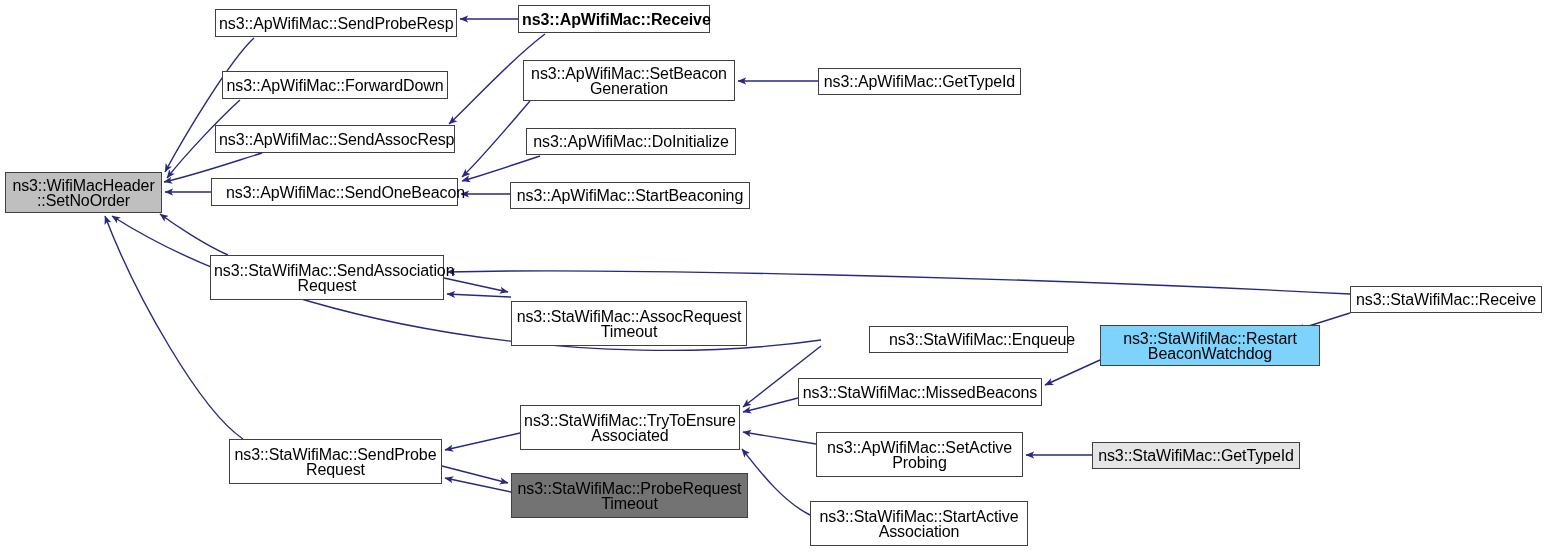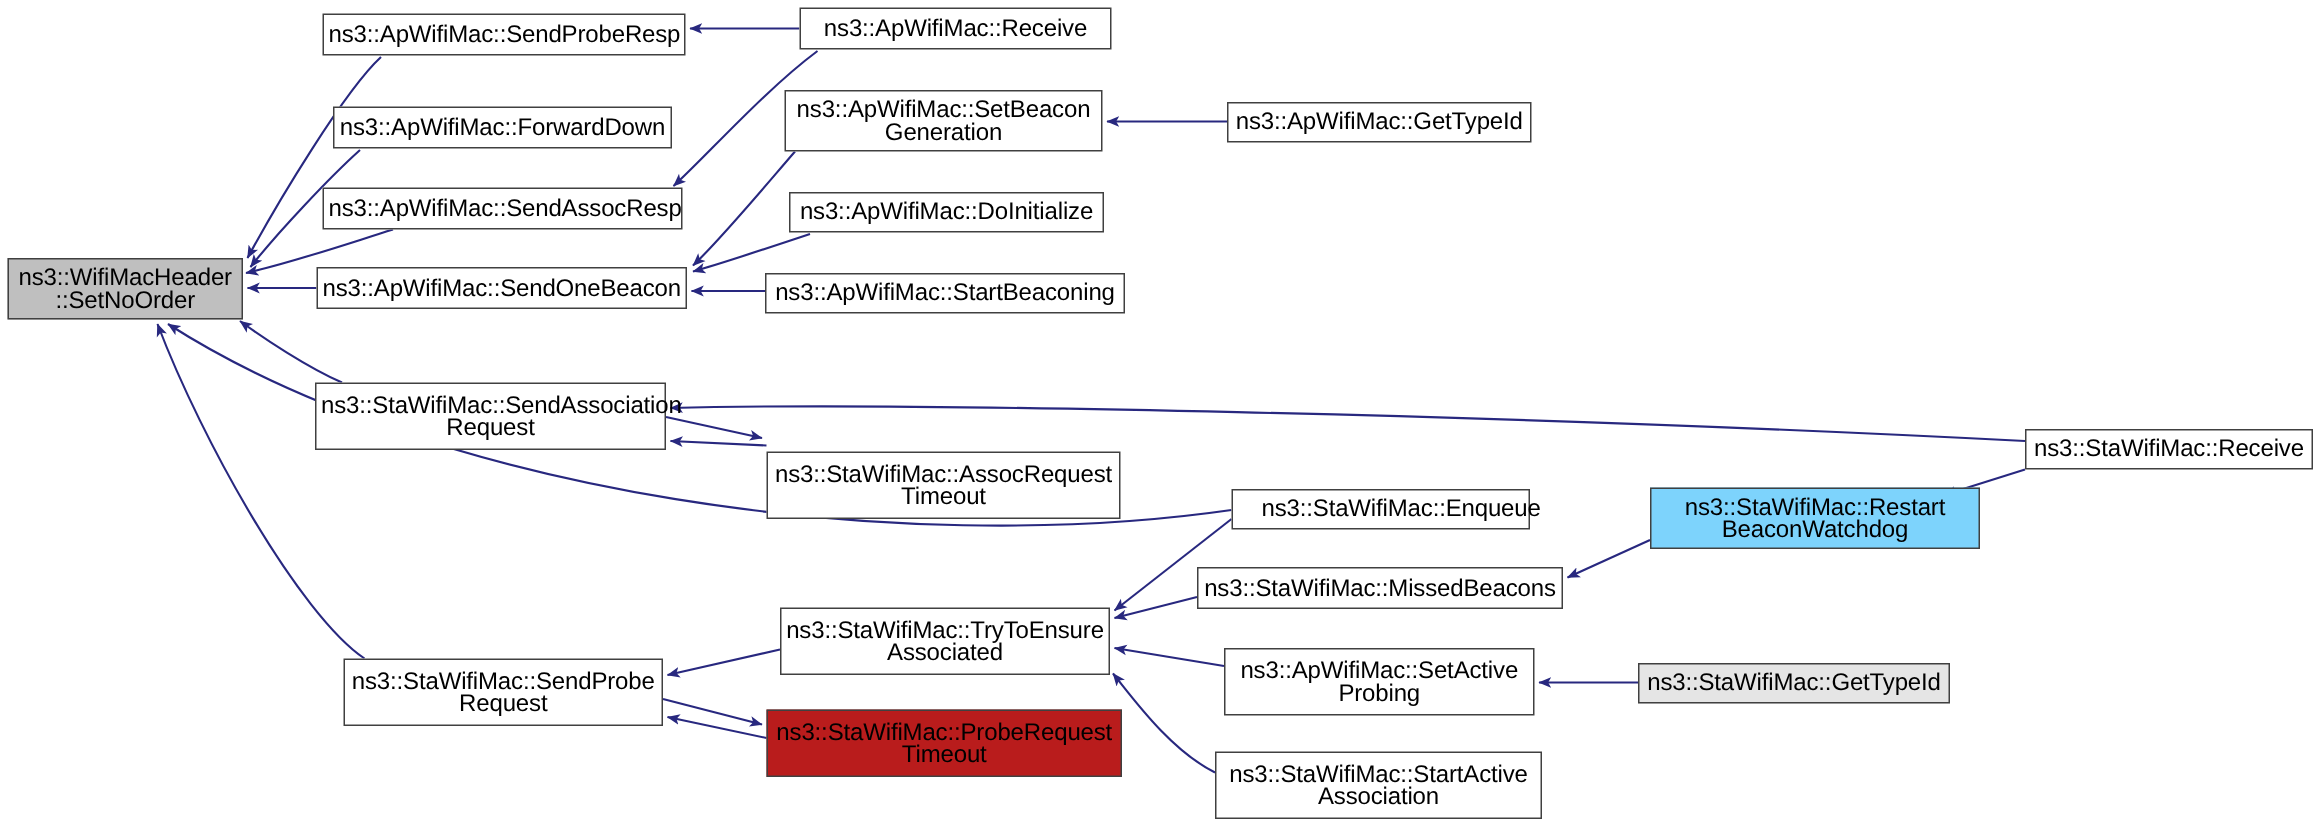--- a/index.html
+++ b/index.html
@@ -91,44 +91,44 @@
         <path d="M 520,433 L 445,450" fill="none" stroke="#28287f" stroke-width="1.4" marker-end="url(#arrowhead)"></path>
         <path d="M 511,492 L 445,478" fill="none" stroke="#28287f" stroke-width="1.4" marker-end="url(#arrowhead)"></path>
         <path d="M 442,466 L 508,483" fill="none" stroke="#28287f" stroke-width="1.4" marker-end="url(#arrowhead)"></path>
       </g>
   </svg>
 
   <div id="nodes-group">
       <div class="node root" style="left: 5px; top: 172px; width: 157px; height: 41px; background: rgb(191, 191, 191); border-color: rgb(64, 64, 64);"><span class="node-label">ns3::WifiMacHeader
 ::SetNoOrder</span></div>
       <div class="node" style="left: 215px; top: 9px; width: 242px; height: 28px; background: rgb(255, 255, 255); border-color: rgb(64, 64, 64);"><span class="node-label">ns3::ApWifiMac::SendProbeResp</span></div>
-      <div class="node" style="left: 533px; top: 5px; width: 208px; height: 28px; background: rgb(255, 255, 255); border-color: rgb(64, 64, 64);"><span class="node-label">ns3::ApWifiMac::Receive</span></div>
+      <div class="node" style="left: 518px; top: 5px; width: 192px; height: 28px; background: rgb(255, 255, 255); border-color: rgb(64, 64, 64); font-weight: bold;"><span class="node-label">ns3::ApWifiMac::Receive</span></div>
       <div class="node" style="left: 523px; top: 60px; width: 212px; height: 41px; background: rgb(255, 255, 255); border-color: rgb(64, 64, 64);"><span class="node-label">ns3::ApWifiMac::SetBeacon
 Generation</span></div>
       <div class="node" style="left: 818px; top: 68px; width: 203px; height: 27px; background: rgb(255, 255, 255); border-color: rgb(64, 64, 64);"><span class="node-label">ns3::ApWifiMac::GetTypeId</span></div>
       <div class="node" style="left: 222px; top: 71px; width: 226px; height: 28px; background: rgb(255, 255, 255); border-color: rgb(64, 64, 64);"><span class="node-label">ns3::ApWifiMac::ForwardDown</span></div>
       <div class="node" style="left: 215px; top: 125px; width: 240px; height: 28px; background: rgb(255, 255, 255); border-color: rgb(64, 64, 64);"><span class="node-label">ns3::ApWifiMac::SendAssocResp</span></div>
       <div class="node" style="left: 526px; top: 128px; width: 210px; height: 27px; background: rgb(255, 255, 255); border-color: rgb(64, 64, 64);"><span class="node-label">ns3::ApWifiMac::DoInitialize</span></div>
-      <div class="node" style="left: 211px; top: 178px; width: 247px; height: 28px; background: rgb(255, 255, 255); border-color: rgb(64, 64, 64);"><span class="node-label">ns3::ApWifiMac::SendOneBeacon</span></div>
+      <div class="node" style="left: 211px; top: 178px; width: 247px; height: 28px; background: rgb(255, 255, 255); border-color: rgb(64, 64, 64); padding-left: 11px;"><span class="node-label">ns3::ApWifiMac::SendOneBeacon</span></div>
       <div class="node" style="left: 510px; top: 182px; width: 240px; height: 27px; background: rgb(255, 255, 255); border-color: rgb(64, 64, 64);"><span class="node-label">ns3::ApWifiMac::StartBeaconing</span></div>
       <div class="node" style="left: 210px; top: 255px; width: 234px; height: 45px; background: rgb(255, 255, 255); border-color: rgb(64, 64, 64);"><span class="node-label">ns3::StaWifiMac::SendAssociation
 Request</span></div>
       <div class="node" style="left: 511px; top: 285px; width: 236px; height: 45px; background: rgb(255, 255, 255); border-color: rgb(64, 64, 64); margin-top: 16px;"><span class="node-label">ns3::StaWifiMac::AssocRequest
 Timeout</span></div>
       <div class="node" style="left: 1350px; top: 286px; width: 192px; height: 27px; background: rgb(255, 255, 255); border-color: rgb(64, 64, 64); justify-content: center;"><span class="node-label">ns3::StaWifiMac::Receive</span></div>
-      <div class="node" style="left: 821px; top: 326px; width: 199px; height: 27px; background: rgb(255, 255, 255); border-color: rgb(64, 64, 64); padding-left: 16px;"><span class="node-label">ns3::StaWifiMac::Enqueue</span></div>
+      <div class="node" style="left: 869px; top: 326px; width: 199px; height: 27px; background: rgb(255, 255, 255); border-color: rgb(64, 64, 64); padding-left: 16px;"><span class="node-label">ns3::StaWifiMac::Enqueue</span></div>
       <div class="node" style="left: 1100px; top: 325px; width: 220px; height: 41px; background: #7dd3fc; border-color: rgb(64, 64, 64);"><span class="node-label">ns3::StaWifiMac::Restart
 BeaconWatchdog</span></div>
       <div class="node" style="left: 798px; top: 378px; width: 244px; height: 28px; background: rgb(255, 255, 255); border-color: rgb(64, 64, 64);"><span class="node-label">ns3::StaWifiMac::MissedBeacons</span></div>
       <div class="node" style="left: 520px; top: 405px; width: 220px; height: 45px; background: rgb(255, 255, 255); border-color: rgb(64, 64, 64);"><span class="node-label">ns3::StaWifiMac::TryToEnsure
 Associated</span></div>
       <div class="node" style="left: 816px; top: 432px; width: 207px; height: 45px; background: rgb(255, 255, 255); border-color: rgb(64, 64, 64);"><span class="node-label">ns3::ApWifiMac::SetActive
 Probing</span></div>
       <div class="node" style="left: 1092px; top: 442px; width: 208px; height: 27px; background: #e5e5e5; border-color: rgb(64, 64, 64);"><span class="node-label">ns3::StaWifiMac::GetTypeId</span></div>
       <div class="node" style="left: 229px; top: 439px; width: 213px; height: 45px; background: rgb(255, 255, 255); border-color: rgb(64, 64, 64);"><span class="node-label">ns3::StaWifiMac::SendProbe
 Request</span></div>
-      <div class="node" style="left: 511px; top: 473px; width: 237px; height: 45px; background: #b91c1c; border-color: rgb(64, 64, 64); justify-content: flex-end;"><span class="node-label">ns3::StaWifiMac::ProbeRequest
+      <div class="node" style="left: 511px; top: 473px; width: 237px; height: 45px; background: #737373; border-color: rgb(64, 64, 64); justify-content: flex-end;"><span class="node-label">ns3::StaWifiMac::ProbeRequest
 Timeout</span></div>
       <div class="node" style="left: 810px; top: 501px; width: 218px; height: 45px; background: rgb(255, 255, 255); border-color: rgb(64, 64, 64);"><span class="node-label">ns3::StaWifiMac::StartActive
 Association</span></div>
     </div>
 
 </div>
 
 </body></html>

